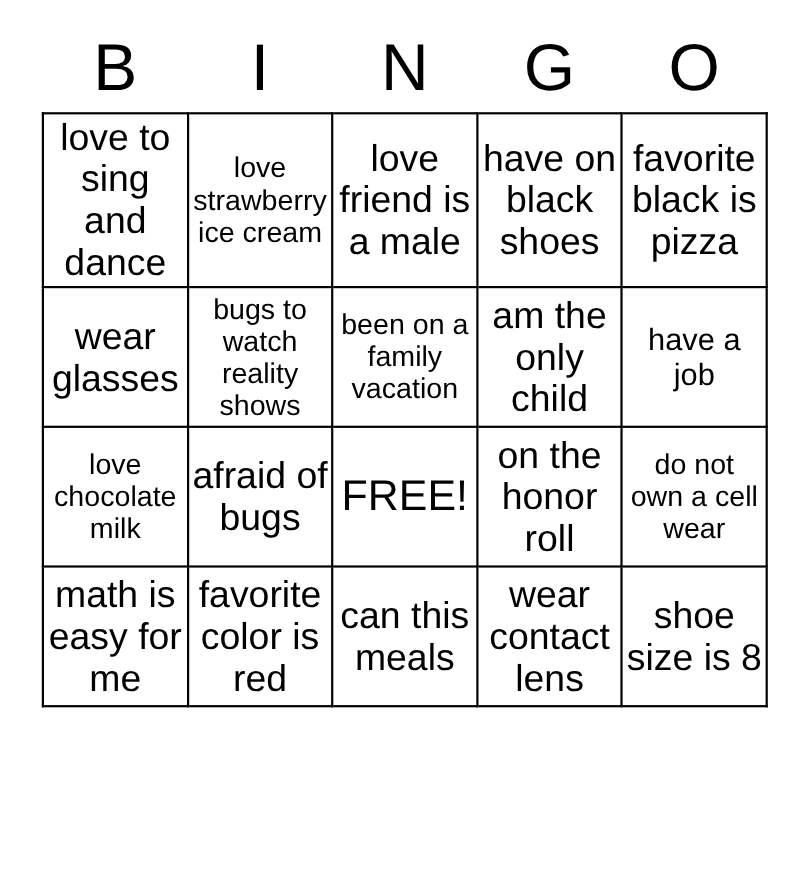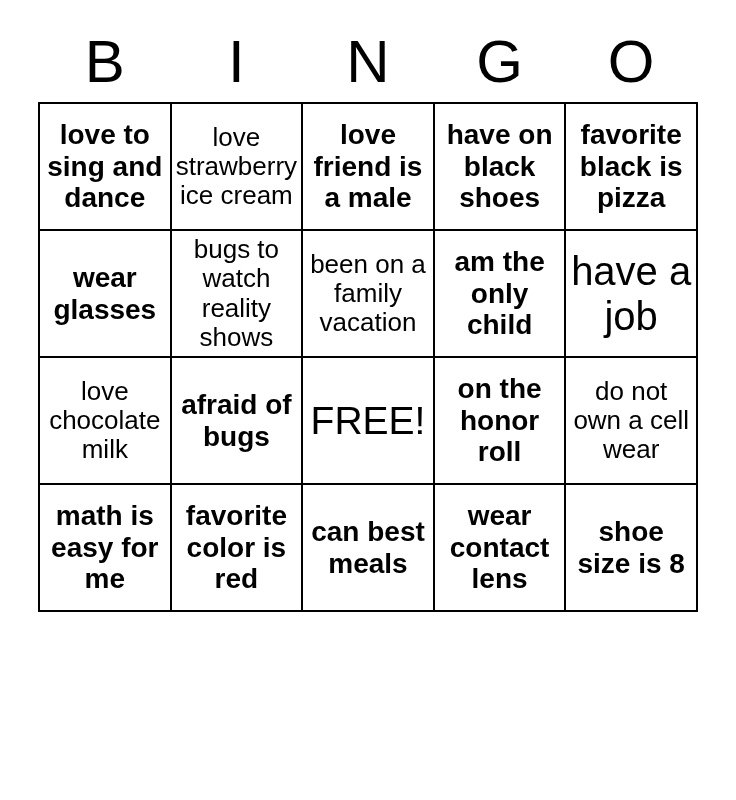--- a/index.html
+++ b/index.html
@@ -46,23 +46,23 @@
     width: 131.6px;
     height: 127px;
     text-align: center;
     vertical-align: middle;
     padding: 2px 3px;
     box-sizing: border-box;
     line-height: 1.12;
     word-wrap: break-word;
   }
   .sz-s  { font-size: 26px; }
-  .sz-m  { font-size: 28px; font-weight: bold; }
+  .sz-m  { font-size: 34px; }
   .sz-l  { font-size: 39px; }
-  .sz-xl { font-size: 40px; }
+  .sz-xl { font-size: 28px; }
   .cell-text {
     display: block;
   }
 </style>
 </head>
 <body>
 
 <div class="page">
 
   <div class="header">
@@ -127,21 +127,21 @@
           </td>
       </tr>
       <tr>
         <td class="bingo-cell">
             <span class="cell-text sz-m">math is easy for me</span>
           </td>
         <td class="bingo-cell">
             <span class="cell-text sz-m">favorite color is red</span>
           </td>
         <td class="bingo-cell">
-            <span class="cell-text sz-m">can best meals</span>
+            <span class="cell-text sz-m">can this meals</span>
           </td>
         <td class="bingo-cell">
             <span class="cell-text sz-m">wear contact lens</span>
           </td>
         <td class="bingo-cell">
             <span class="cell-text sz-m">shoe size is 8</span>
           </td>
       </tr>
     </tbody>
   </table>

